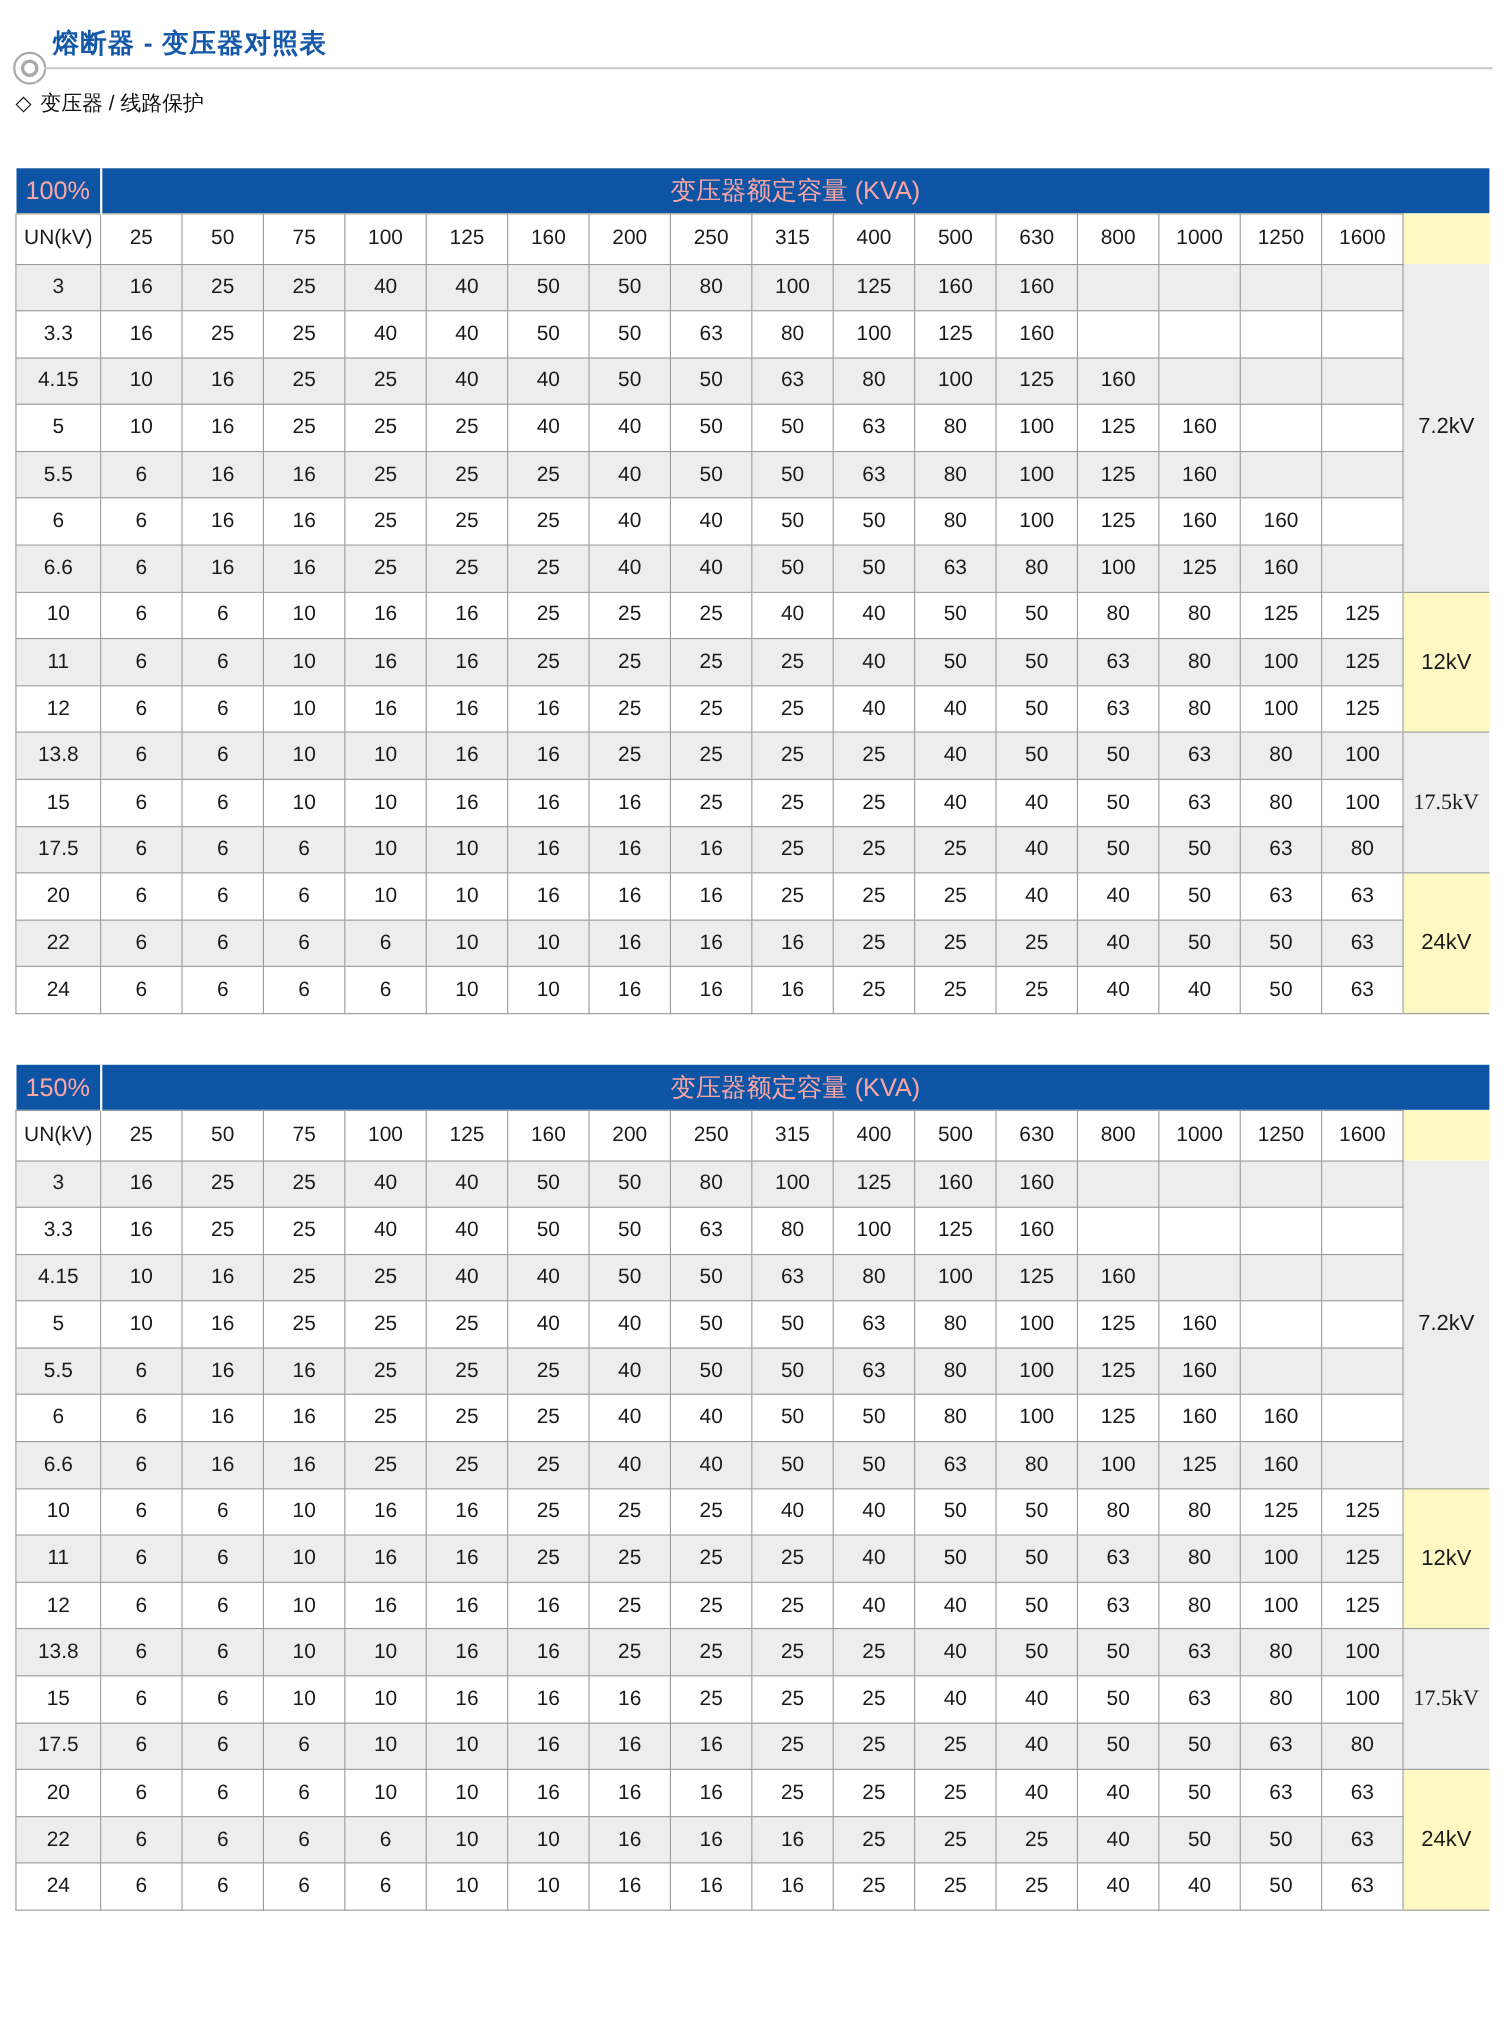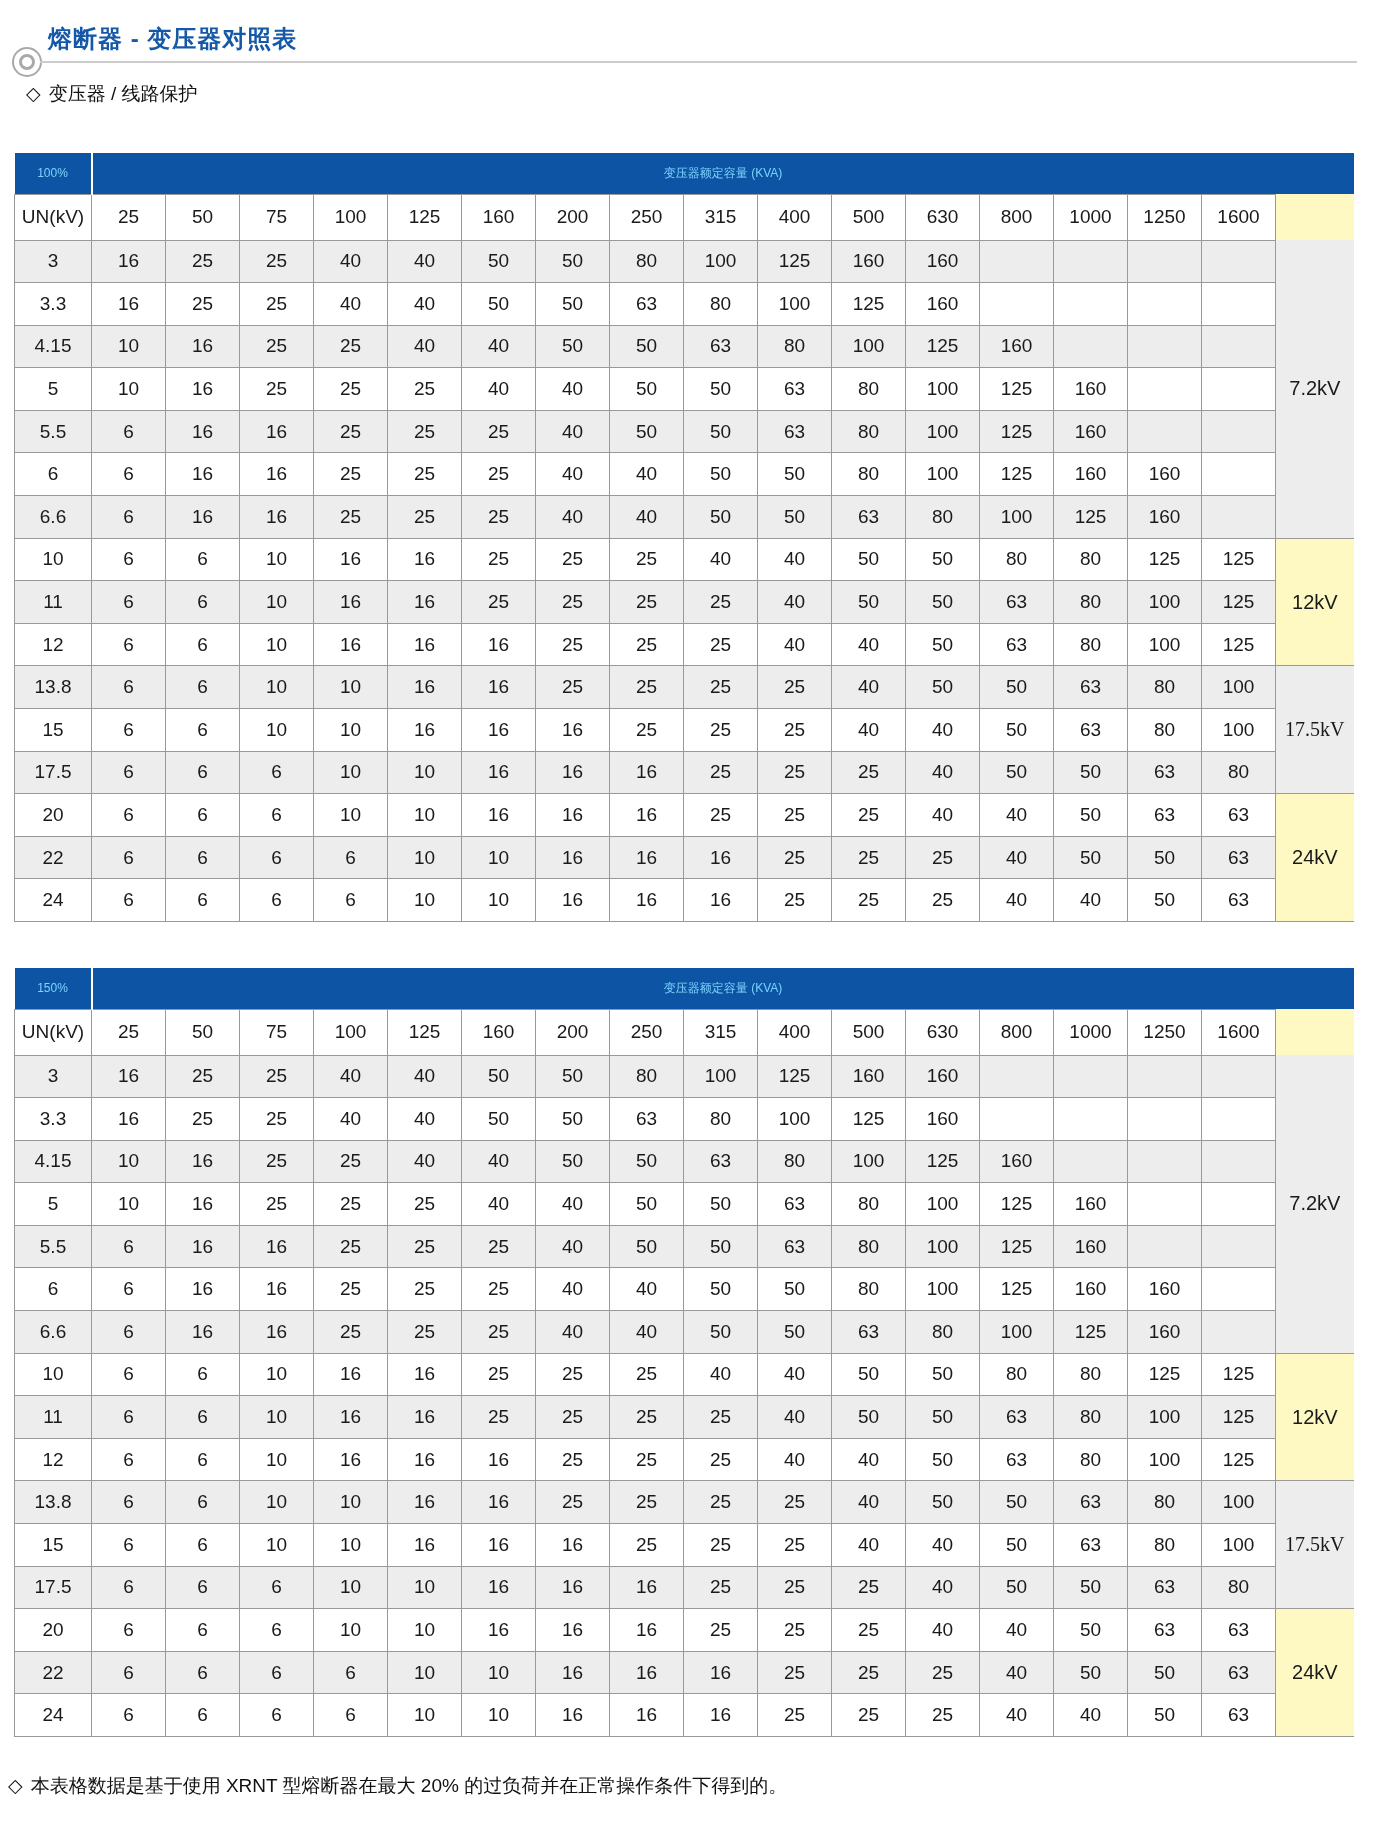--- a/index.html
+++ b/index.html
@@ -21,38 +21,38 @@
   .page-title{
     position:absolute;left:34px;top:22px;margin:0;
     font-size:24px;font-weight:bold;color:var(--title);letter-spacing:1px;
   }
   .divider{position:absolute;left:26px;right:2px;top:60px;height:2px;background:#cccccc;}
   .ring{
     position:absolute;left:-2px;top:46px;width:30px;height:30px;border:2px solid #a9a9a9;
     border-radius:50%;background:#fff;display:flex;align-items:center;justify-content:center;
   }
   .ring-inner{width:16px;height:16px;border:3px solid #a9a9a9;border-radius:50%;background:#fff;}
-  .subtitle{position:absolute;left:12px;top:80px;font-size:19px;color:#111;}
+  .subtitle{position:absolute;left:0;top:80px;font-size:19px;color:#111;}
   .subtitle .dia{margin-right:8px;}
 
   table.fuse-table{
     border-collapse:collapse;table-layout:fixed;width:1339px;
   }
   table.fuse-table.gap{margin-top:46px;}
   col.c-un{width:77px;}
   col.c-d{width:74px;}
   col.c-kv{width:78px;}
   .fuse-table td{
     border:1px solid var(--border);
     text-align:center;vertical-align:middle;
     font-size:19px;height:42.6px;padding:0;background:#fff;color:var(--ink);
   }
   .fuse-table tr.alt td{background:var(--alt);}
   .fuse-table tr.blue td{
-    background:var(--blue);color:#7dd3fc;border:none;height:41px;font-size:12px;
+    background:var(--blue);color:#fca5a5;border:none;height:41px;font-size:23px;
   }
   .fuse-table tr.blue td.pct{border-right:2px solid #ffffff;}
   .fuse-table tr.unrow td{height:46px;text-align:center;}
   .fuse-table td.kv{border:none;background:#fef9c3;font-size:20px;}
   .fuse-table td.kv-b{border-bottom:1px solid var(--border);}
   .fuse-table td.kv.shaded{background:var(--alt);font-family:Liberation Serif, serif;}
 
   .footnote{margin:36px 0 0 -6px;font-size:19px;color:#111;}
   .footnote .dia{margin-right:8px;}
 </style>
@@ -777,16 +777,13 @@
           <td>25</td>
           <td>25</td>
           <td>40</td>
           <td>40</td>
           <td>50</td>
           <td>63</td>
         </tr>
       </tbody>
     </table>
 
-  <p class="footnote">
-    <span class="dia">◇</span><span>本表格数据是基于使用 XRNT 型熔断器在最大 20% 的过负荷并在正常操作条件下得到的。</span>
-  </p>
 </div>
 
 </body></html>

